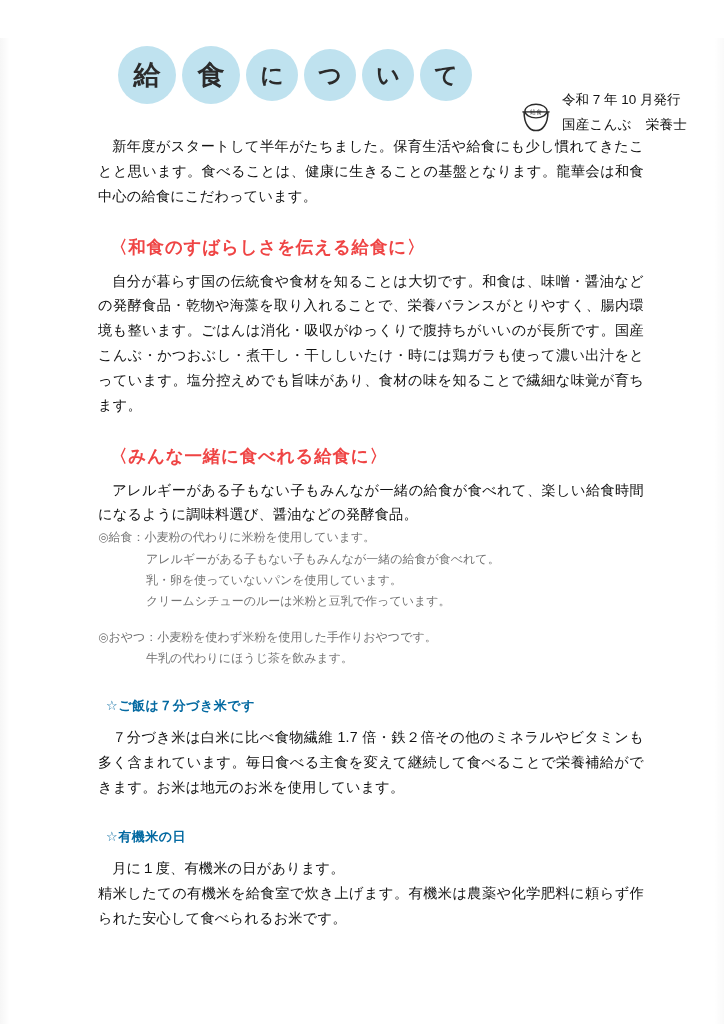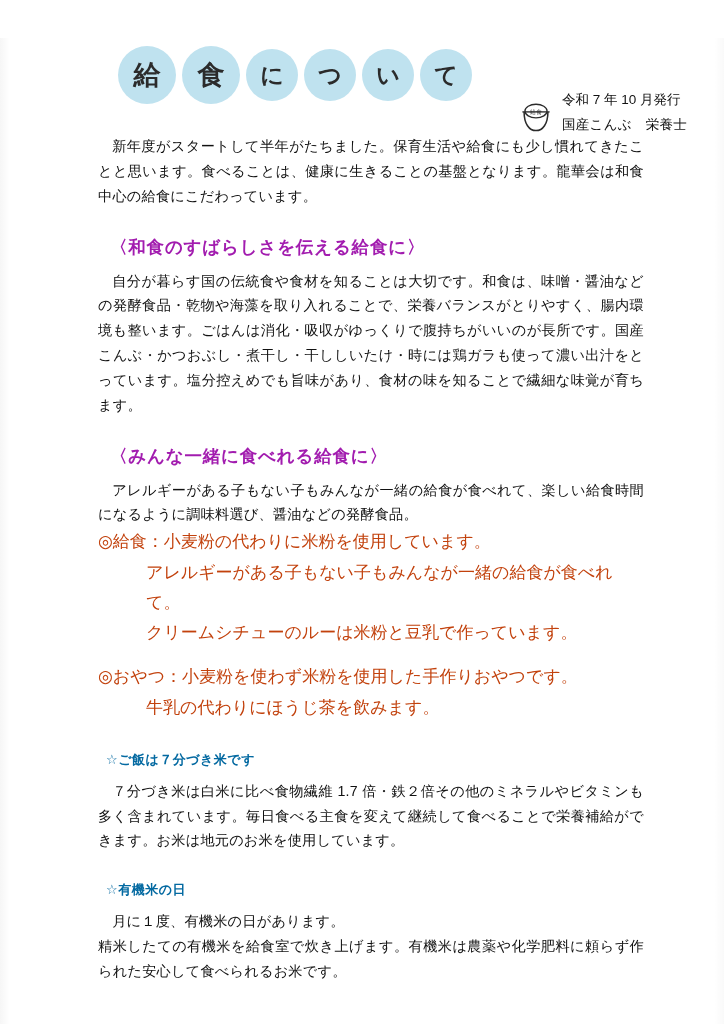--- a/index.html
+++ b/index.html
@@ -91,37 +91,37 @@
   }
   .indent {
     text-indent: 1em;
   }
   .para-block {
     margin-bottom: 6px;
   }
 
   h2.sec-blue {
     font-size: 17.5px;
-    color: #a21caf;
+    color: #ef4444;
     font-weight: bold;
     margin: 26px 0 10px 12px;
     letter-spacing: 0.8px;
   }
   h3.sec-green {
     font-size: 13px;
     color: #0369a1;
     font-weight: bold;
     margin: 28px 0 10px 8px;
     letter-spacing: 0.5px;
   }
 
   .list-line {
-    font-size: 17px;
+    font-size: 12px;
     line-height: 1.78;
-    color: #c2410c;
+    color: #737373;
   }
   .sub1 { margin-left: 0; }
   .sub2 { margin-left: 48px; }
   .sub3 { margin-left: 48px; }
   .gap-m { height: 14px; }
 
   
   .scan-edge-l, .scan-edge-r {
     position: absolute;
     top: 0;
@@ -172,20 +172,21 @@
     </div>
 
     <h2 class="sec-blue">〈和食のすばらしさを伝える給食に〉</h2>
     <p class="indent">自分が暮らす国の伝統食や食材を知ることは大切です。和食は、味噌・醤油などの発酵食品・乾物や海藻を取り入れることで、栄養バランスがとりやすく、腸内環境も整います。ごはんは消化・吸収がゆっくりで腹持ちがいいのが長所です。国産こんぶ・かつおぶし・煮干し・干ししいたけ・時には鶏ガラも使って濃い出汁をとっています。塩分控えめでも旨味があり、食材の味を知ることで繊細な味覚が育ちます。</p>
 
     <h2 class="sec-blue">〈みんな一緒に食べれる給食に〉</h2>
     <p class="indent">アレルギーがある子もない子もみんなが一緒の給食が食べれて、楽しい給食時間になるように調味料選び、醤油などの発酵食品。</p>
 
     <div class="list-line sub1">◎給食：小麦粉の代わりに米粉を使用しています。</div>
     <div class="list-line sub2">アレルギーがある子もない子もみんなが一緒の給食が食べれて。</div>
+    <div class="list-line sub2">乳・卵を使っていないパンを使用しています。</div>
     <div class="list-line sub2">クリームシチューのルーは米粉と豆乳で作っています。</div>
 
     <div class="gap-m"></div>
 
     <div class="list-line sub1">◎おやつ：小麦粉を使わず米粉を使用した手作りおやつです。</div>
     <div class="list-line sub3">牛乳の代わりにほうじ茶を飲みます。</div>
 
     <h3 class="sec-green">☆ご飯は７分づき米です</h3>
     <p class="indent">７分づき米は白米に比べ食物繊維 1.7 倍・鉄２倍その他のミネラルやビタミンも多く含まれています。毎日食べる主食を変えて継続して食べることで栄養補給ができます。お米は地元のお米を使用しています。</p>
 

